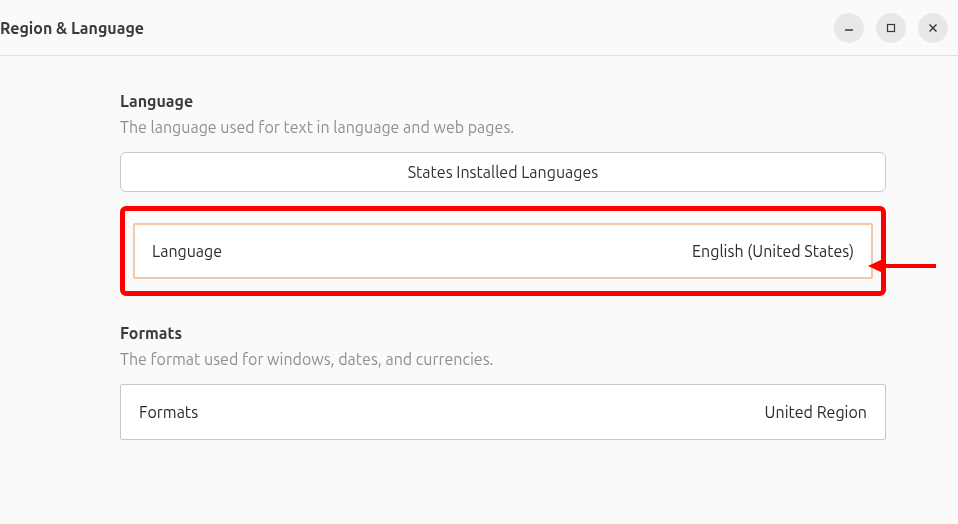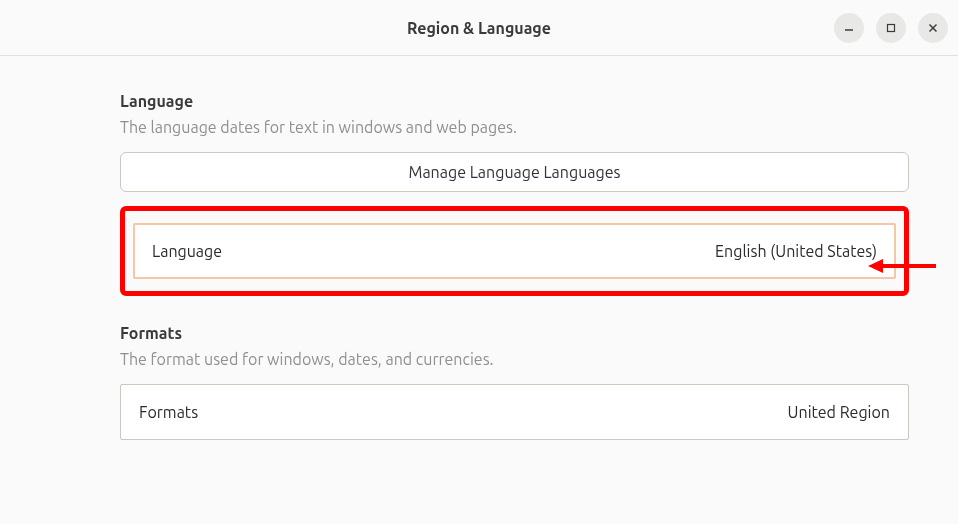--- a/index.html
+++ b/index.html
@@ -14,21 +14,21 @@
       height: 524px;
       overflow: hidden;
       position: relative;
     }
     .titlebar {
       height: 56px;
       background: #fafafa;
       border-bottom: 1px solid #e0e0e0;
       display: flex;
       align-items: center;
-      justify-content: center;
+      justify-content: flex-start;
       position: relative;
     }
     .titlebar-title {
       font-size: 16px;
       font-weight: 700;
       color: #3a3a3a;
     }
     .window-controls {
       position: absolute;
       right: 10px;
@@ -47,21 +47,21 @@
       justify-content: center;
       cursor: pointer;
       font-size: 14px;
       color: #3b3b3b;
     }
     .window-btn svg {
       width: 12px;
       height: 12px;
     }
     .content {
-      padding: 36px 49px 0 120px;
+      padding: 36px 72px 0 120px;
     }
     .section-title {
       font-size: 16px;
       font-weight: 700;
       color: #3a3a3a;
       margin-bottom: 8px;
     }
     .section-desc {
       font-size: 16px;
       color: #909090;
@@ -147,23 +147,23 @@
           <line x1="9.5" y1="2.5" x2="2.5" y2="9.5" stroke="#3b3b3b" stroke-width="1.5"></line>
         </svg>
     </div>
   </div>
 </div>
 
 <div class="content">
 
   <div>
     <div class="section-title">Language</div>
-    <div class="section-desc">The language dates for text in windows and web pages.</div>
+    <div class="section-desc">The language used for text in language and web pages.</div>
     <div class="manage-btn">
-      <span>Manage Language Languages</span>
+      <span>States Installed Languages</span>
     </div>
 
     <div class="highlight-wrapper">
       <div class="row-btn highlighted">
         <span class="label">Language</span>
         <span class="value">English (United States)</span>
       </div>
     </div>
   </div>
 

